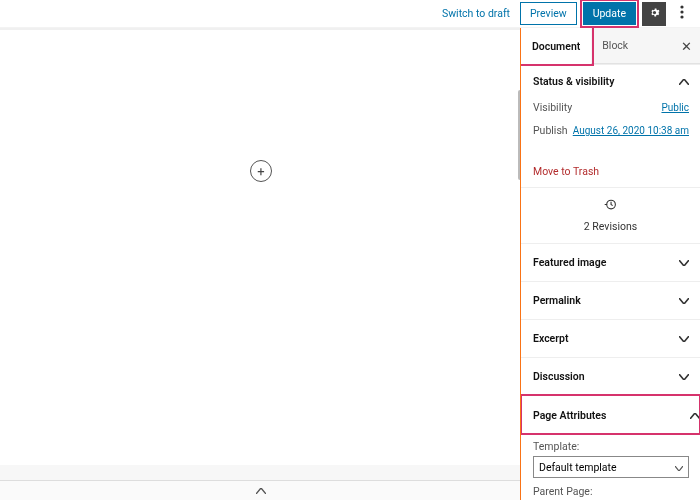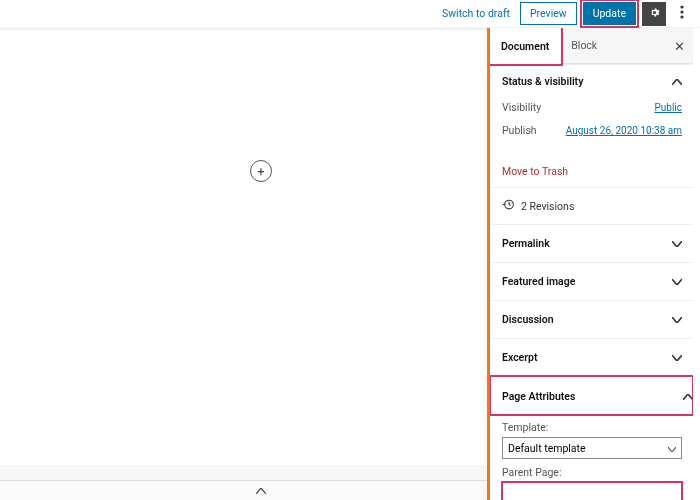--- a/index.html
+++ b/index.html
@@ -11,40 +11,40 @@
   .btn-update { background: #0073aa; color: #fff; font-size: 10.5px; padding: 5px 10px; border: none; cursor: pointer; }
   .highlight-box { outline: 2px solid #d6336c; outline-offset: 1px; }
   .gear-btn { width: 24px; height: 24px; background: #444; color: #fff; display: flex; align-items: center; justify-content: center; cursor: pointer; }
   .dots-btn { width: 20px; height: 24px; display: flex; align-items: center; justify-content: center; cursor: pointer; color: #333; }
 
   .main-area { position: absolute; left: 0; top: 28px; right: 178px; bottom: 0; background: #fff; border-top: 2px solid #f0f0f0; }
   .content-placeholder { position: absolute; left: 50%; top: 130px; transform: translateX(-50%); width: 22px; height: 22px; border: 1px solid #555; border-radius: 50%; display: flex; align-items: center; justify-content: center; font-size: 13px; color: #444; cursor: pointer; line-height: 1; }
   .meta-popup-trigger { position: absolute; left: 50%; bottom: 0; transform: translateX(-50%); height: 20px; width: 100%; border-top: 1px solid #ddd; background: #fafafa; display: flex; align-items: center; justify-content: center; color: #444; font-size: 10px; cursor: pointer; }
   .left-area-bg { position: absolute; left: 0; right: 0; bottom: 20px; height: 15px; background: #f7f7f7; }
 
-  .sidebar { position: absolute; right: 7px; top: 28px; width: 206px; bottom: 0; border-left: 3px solid #f97316; overflow-y: hidden; font-size: 11px; background: #fff; }
+  .sidebar { position: absolute; right: 0; top: 28px; width: 180px; bottom: 0; border-left: 1px solid #f97316; overflow-y: hidden; font-size: 11px; background: #fff; }
   .scrollbar-hint { position: absolute; right: 178px; top: 90px; width: 4px; height: 90px; background: #bbb; border-radius: 2px; }
 
   .tabs { display: flex; align-items: center; border-bottom: 1px solid #e2e2e2; background: #f6f6f6; position: relative; }
   .tab { padding: 10px 11px; font-size: 10.5px; color: #555; cursor: pointer; border: none; background: transparent; }
   .tab.active { background: #fff; color: #111; font-weight: 600; border-top: 2px solid transparent; border-bottom: 1px solid #fff; margin-bottom: -1px; }
   .tab-close { position: absolute; right: 8px; top: 50%; transform: translateY(-50%); color: #444; font-size: 13px; cursor: pointer; }
 
   .panel-section { border-top: 1px solid #eee; padding: 9px 11px 9px 12px; }
   .panel-header { display: flex; justify-content: space-between; align-items: center; font-size: 10.5px; font-weight: 600; color: #111; cursor: pointer; }
   .panel-header .caret { font-size: 12px; }
   .panel-body { margin-top: 8px; }
 
   .row { display: flex; justify-content: space-between; align-items: center; font-size: 10.5px; color: #555; padding: 5px 0; }
   .row .val-link { color: #0073aa; text-decoration: underline; font-size: 10px; }
   .select-box { width: 100%; height: 22px; border: 1px solid #888; font-size: 10.5px; padding: 0 5px; background: #fff; display: flex; justify-content: space-between; align-items: center; cursor: pointer; }
   .select-small { width: 73px; }
   .trash-link { color: #b32d2e; font-size: 10.5px; display: inline-block; margin-top: 23px; }
 
-  .rev-row { display: flex; align-items: center; gap: 6px; padding: 10px 12px; border-top: 1px solid #eee; font-size: 10.5px; color: #333; cursor: pointer; }
+  .rev-row { display: flex; align-items: center; gap: 6px; padding: 10px 12px; border-top: 1px solid #eee; font-size: 10.5px; color: #333; cursor: pointer; flex-direction: column; }
   .rev-row svg { flex-shrink: 0; }
 
   .simple-collapsed { padding: 12px 11px 12px 12px; border-top: 1px solid #eee; display: flex; justify-content: space-between; align-items: center; font-size: 10.5px; font-weight: 600; color: #111; cursor: pointer; }
   .field-label { font-size: 10.5px; color: #555; display: block; margin-bottom: 3px; }
 
   .panel-highlight { outline: 2px solid #d6336c; outline-offset: -1px; }
 </style>
 </head>
 <body>
 
@@ -127,39 +127,39 @@
       <svg width="13" height="13" viewBox="0 0 24 24" fill="none" stroke="#333" stroke-width="2">
           <circle cx="13" cy="12" r="8"></circle>
           <path d="M13 7v5l3 2"></path>
           <path d="M2 12h3" stroke-linecap="round"></path>
         </svg>
     </span>
     <span>2 Revisions</span>
   </div>
 
   <div class="simple-collapsed">
+    <span>Featured image</span>
+    <span><svg width="10" height="6" viewBox="0 0 10 6">
+          <path d="M0 0 L5 6 L10 0" fill="none" stroke="#333" stroke-width="1.6"></path>
+        </svg></span>
+  </div>
+  <div class="simple-collapsed">
     <span>Permalink</span>
     <span><svg width="10" height="6" viewBox="0 0 10 6">
           <path d="M0 0 L5 6 L10 0" fill="none" stroke="#333" stroke-width="1.6"></path>
         </svg></span>
   </div>
   <div class="simple-collapsed">
-    <span>Featured image</span>
+    <span>Excerpt</span>
     <span><svg width="10" height="6" viewBox="0 0 10 6">
           <path d="M0 0 L5 6 L10 0" fill="none" stroke="#333" stroke-width="1.6"></path>
         </svg></span>
   </div>
   <div class="simple-collapsed">
     <span>Discussion</span>
-    <span><svg width="10" height="6" viewBox="0 0 10 6">
-          <path d="M0 0 L5 6 L10 0" fill="none" stroke="#333" stroke-width="1.6"></path>
-        </svg></span>
-  </div>
-  <div class="simple-collapsed">
-    <span>Excerpt</span>
     <span><svg width="10" height="6" viewBox="0 0 10 6">
           <path d="M0 0 L5 6 L10 0" fill="none" stroke="#333" stroke-width="1.6"></path>
         </svg></span>
   </div>
 
   <div class="panel-section panel-highlight" style="padding:0;">
     <div class="panel-header" style="padding:12px 0 12px 12px;">
       <span>Page Attributes</span>
       <span class="caret"><svg width="10" height="6" viewBox="0 0 10 6">
             <path d="M0 6 L5 0 L10 6" fill="none" stroke="#333" stroke-width="1.6"></path>

